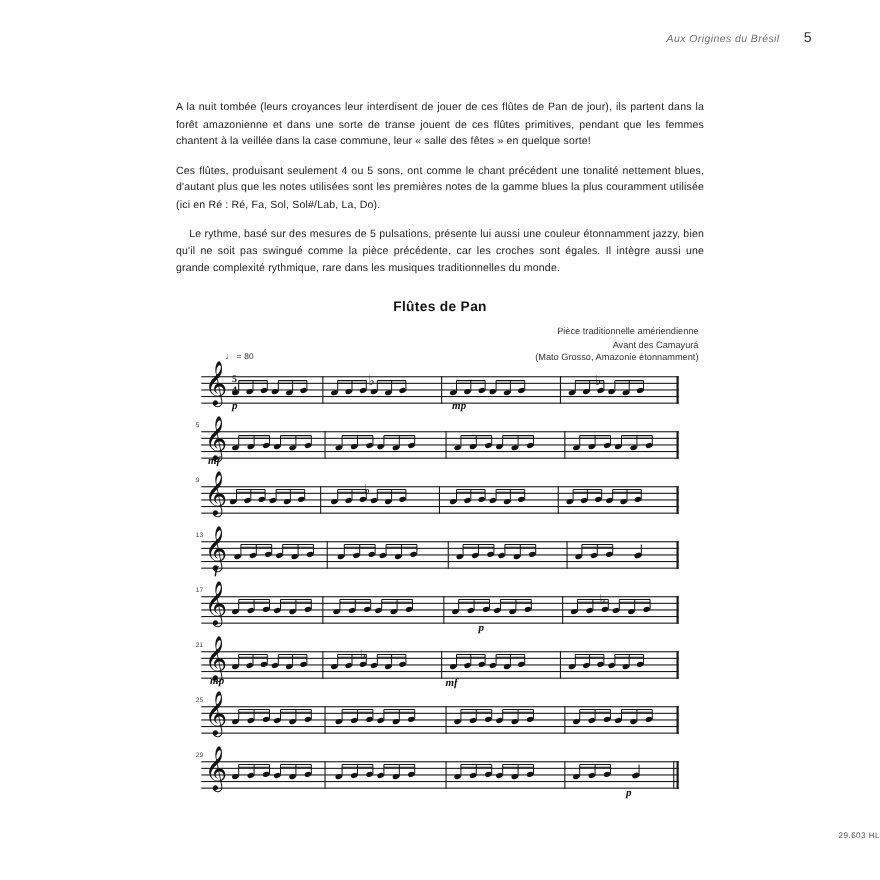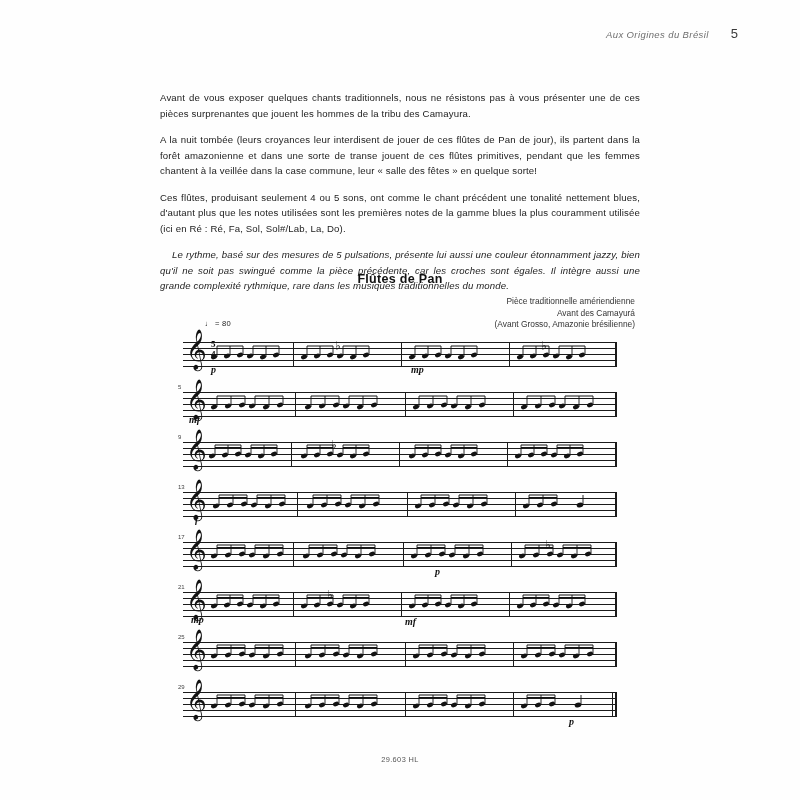--- a/index.html
+++ b/index.html
@@ -63,21 +63,20 @@
   .body-copy p {
     margin: 0 0 11px 0;
     font-size: 9.6px;
     line-height: 15.5px;
     text-align: justify;
     color: #222;
     letter-spacing: 0.15px;
   }
   .body-copy p.indent {
     text-indent: 12px;
-    font-style: italic;
   }
   
   .score {
     position: absolute;
     top: 272px;
     left: 0;
     width: 800px;
   }
   .score-title {
     text-align: center;
@@ -191,51 +190,50 @@
     width: 434px;
     height: 50px;
   }
   .noterow svg { display: block; }
 
   .footer {
     position: absolute;
     bottom: 36px;
     left: 0;
     width: 800px;
-    text-align: center;
+    text-align: right;
     font-size: 7.4px;
     color: #555;
     letter-spacing: 0.4px;
   }
 </style>
 </head>
 <body>
 
 <div class="page">
 
   <div class="runhead">
     <div class="runhead-title">Aux Origines du Brésil</div>
     <div class="runhead-page">5</div>
   </div>
 
 
   <div class="body-copy">
-    <p>Avant de vous exposer quelques chants traditionnels, nous ne résistons pas à vous présenter une de ces pièces surprenantes que jouent les hommes de la tribu des Camayura.</p>
     <p>A la nuit tombée (leurs croyances leur interdisent de jouer de ces flûtes de Pan de jour), ils partent dans la forêt amazonienne et dans une sorte de transe jouent de ces flûtes primitives, pendant que les femmes chantent à la veillée dans la case commune, leur « salle des fêtes » en quelque sorte!</p>
     <p>Ces flûtes, produisant seulement 4 ou 5 sons, ont comme le chant précédent une tonalité nettement blues, d'autant plus que les notes utilisées sont les premières notes de la gamme blues la plus couramment utilisée (ici en Ré : Ré, Fa, Sol, Sol#/Lab, La, Do).</p>
     <p class="indent">Le rythme, basé sur des mesures de 5 pulsations, présente lui aussi une couleur étonnamment jazzy, bien qu'il ne soit pas swingué comme la pièce précédente, car les croches sont égales. Il intègre aussi une grande complexité rythmique, rare dans les musiques traditionnelles du monde.</p>
   </div>
 
   <div class="score">
     <div class="score-title">Flûtes de Pan</div>
 
     <div class="score-credits">
       <div>Pièce traditionnelle amériendienne</div>
       <div>Avant des Camayurá</div>
-      <div>(Avant Grosso, Amazonie brésilienne)</div>
+      <div>(Mato Grosso, Amazonie étonnamment)</div>
     </div>
 
     <div class="tempo">♩ = 80</div>
 
     <div class="systems">
 
       <div class="system">
         <div class="staff">
           <div class="line l0"></div>
           <div class="line l1"></div>

